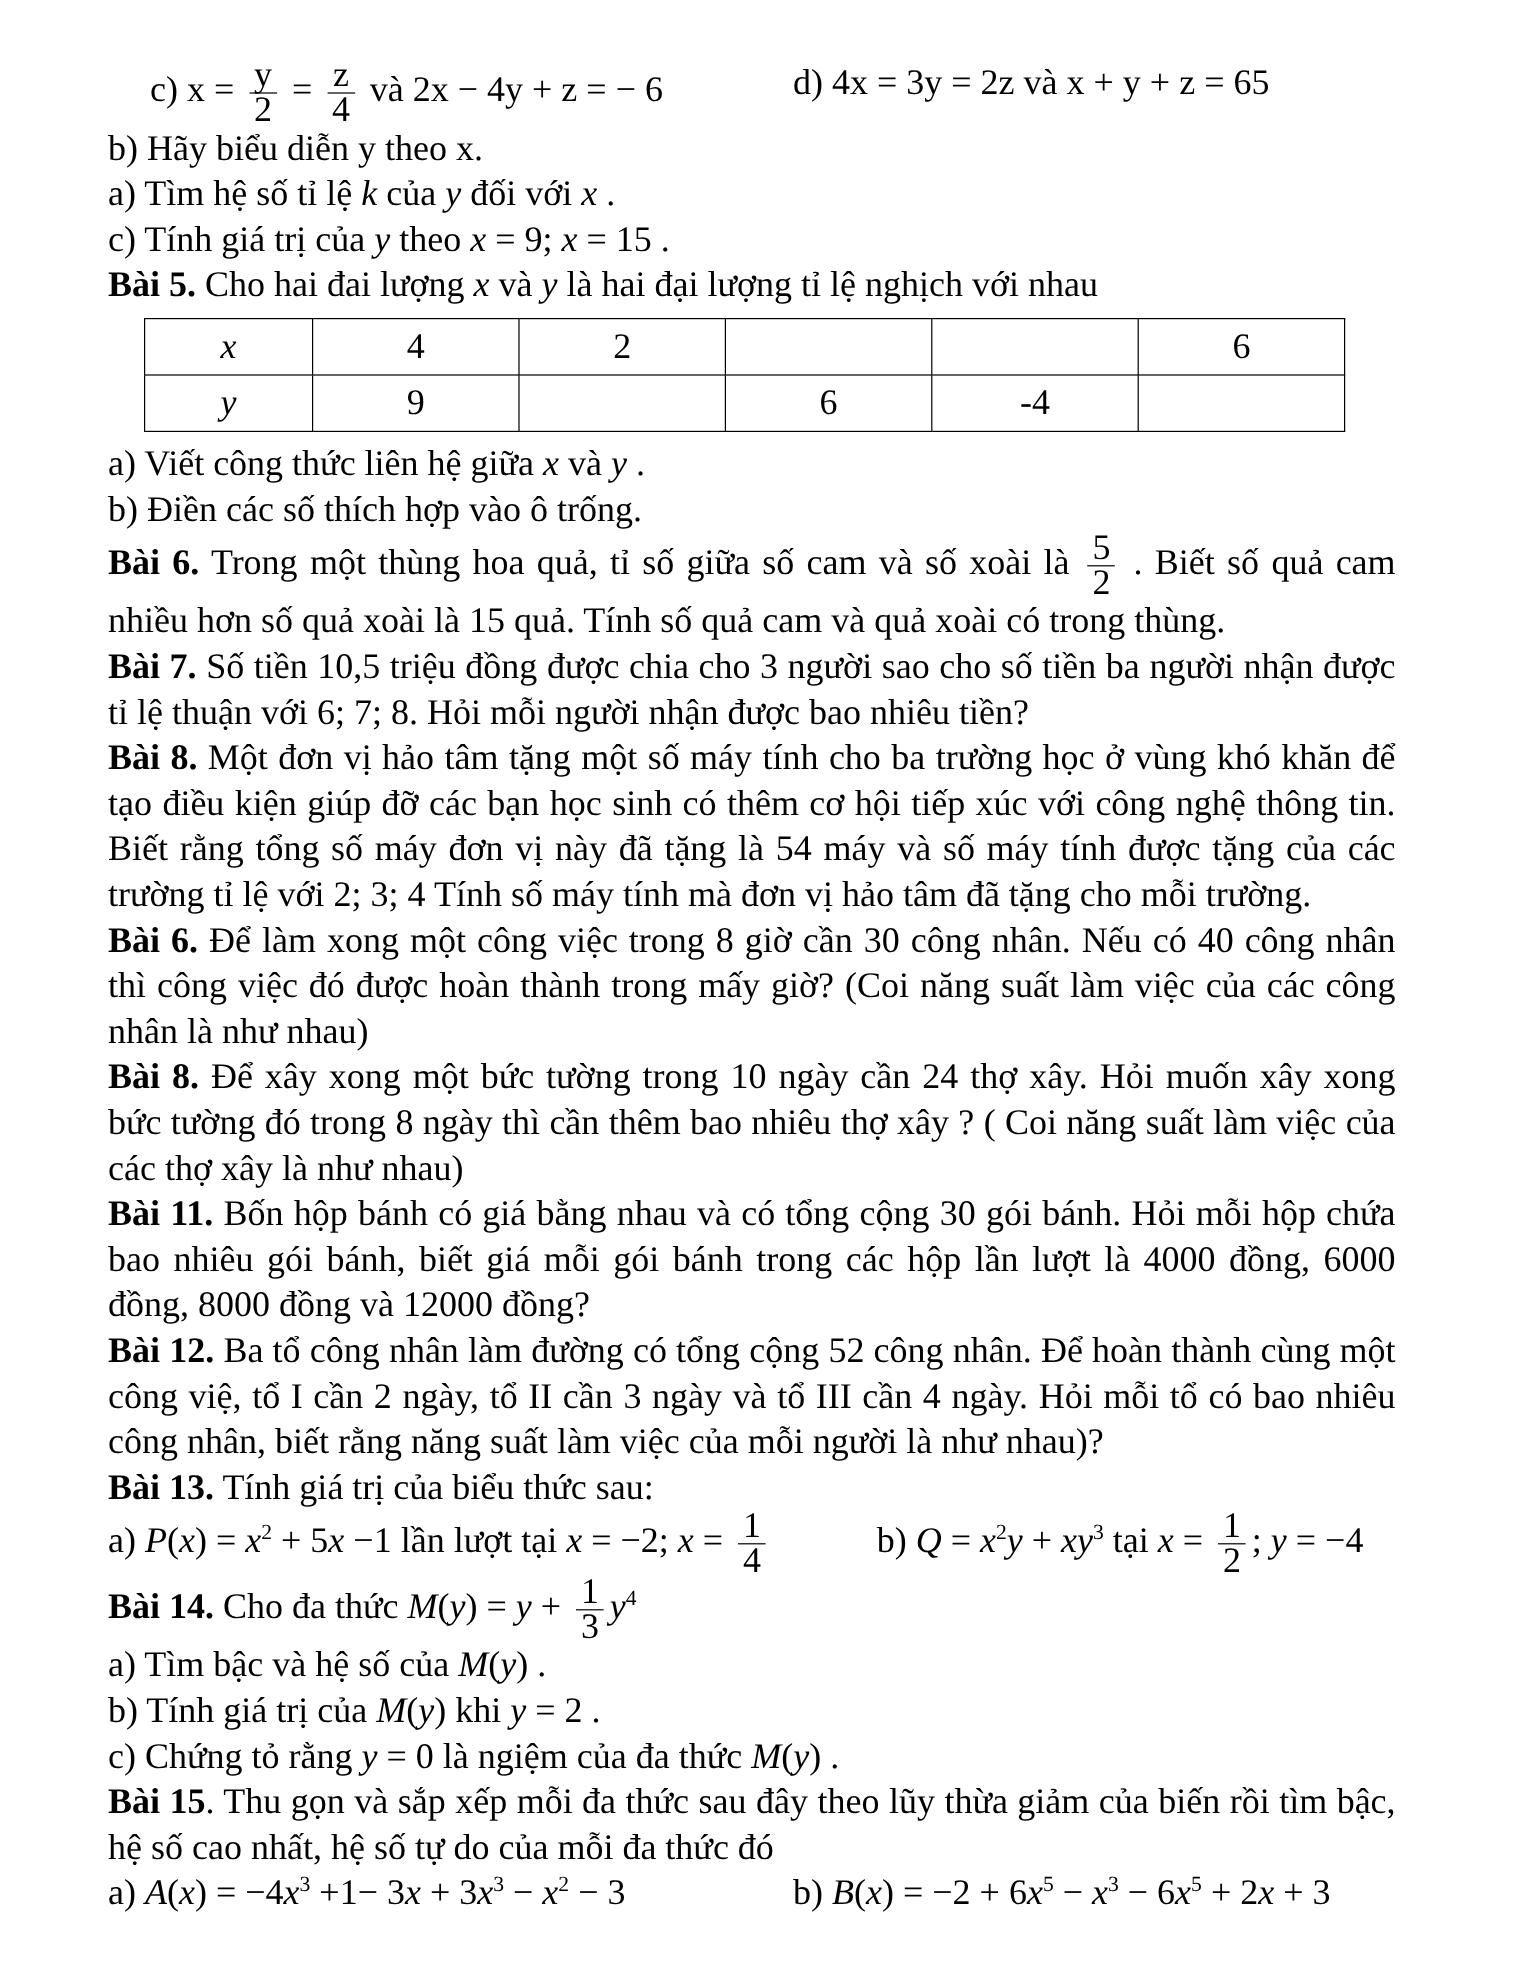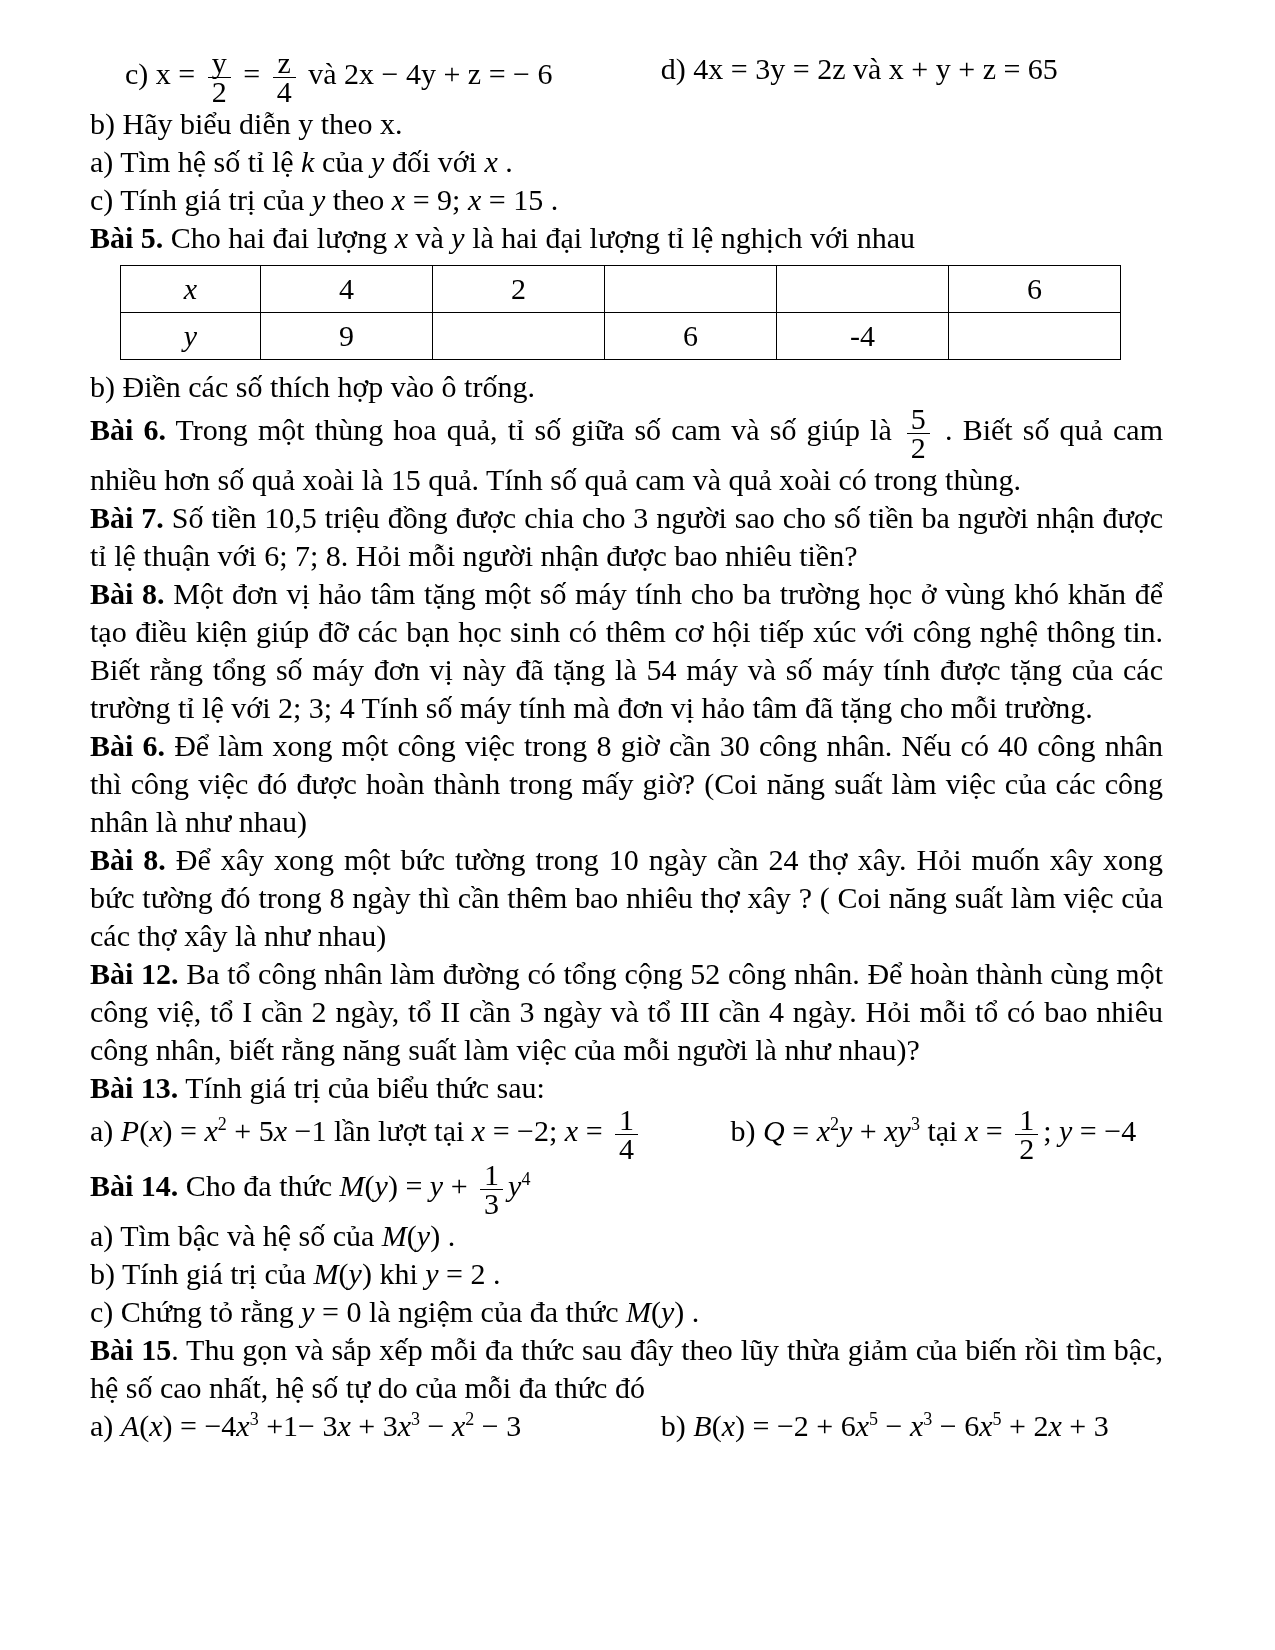--- a/index.html
+++ b/index.html
@@ -77,30 +77,32 @@
         <td class="it">y</td>
         <td>9</td>
         <td></td>
         <td>6</td>
         <td>-4</td>
         <td></td>
       </tr>
     </tbody>
   </table>
 
+  <p><span class="">a) Viết công thức liên hệ giữa </span><span class="it">x</span><span class=""> và </span><span class="it">y</span><span class=""> .</span></p>
   <p><span class="">b) Điền các số thích hợp vào ô trống.</span></p>
 
-  <p><span class="bd">Bài 6.</span><span class=""> Trong một thùng hoa quả, tỉ số giữa số cam và số giúp là </span><span class="frac">
+  <p><span class="bd">Bài 6.</span><span class=""> Trong một thùng hoa quả, tỉ số giữa số cam và số xoài là </span><span class="frac">
         <span class="fn">5</span>
         <span class="fd">2</span>
       </span><span class=""> . Biết số quả cam nhiều hơn số quả xoài là 15 quả. Tính số quả cam và quả xoài có trong thùng.</span></p>
   <p><span class="bd">Bài 7.</span><span class=""> Số tiền 10,5 triệu đồng được chia cho 3 người sao cho số tiền ba người nhận được tỉ lệ thuận với 6; 7; 8. Hỏi mỗi người nhận được bao nhiêu tiền?</span></p>
   <p><span class="bd">Bài 8.</span><span class=""> Một đơn vị hảo tâm tặng một số máy tính cho ba trường học ở vùng khó khăn để tạo điều kiện giúp đỡ các bạn học sinh có thêm cơ hội tiếp xúc với công nghệ thông tin. Biết rằng tổng số máy đơn vị này đã tặng là 54 máy và số máy tính được tặng của các trường tỉ lệ với 2; 3; 4 Tính số máy tính mà đơn vị hảo tâm đã tặng cho mỗi trường.</span></p>
   <p><span class="bd">Bài 6.</span><span class=""> Để làm xong một công việc trong 8 giờ cần 30 công nhân. Nếu có 40 công nhân thì công việc đó được hoàn thành trong mấy giờ? (Coi năng suất làm việc của các công nhân là như nhau)</span></p>
   <p><span class="bd">Bài 8.</span><span class=""> Để xây xong một bức tường trong 10 ngày cần 24 thợ xây. Hỏi muốn xây xong bức tường đó trong 8 ngày thì cần thêm bao nhiêu thợ xây ? ( Coi năng suất làm việc của các thợ xây là như nhau)</span></p>
+  <p><span class="bd">Bài 11.</span><span class=""> Bốn hộp bánh có giá bằng nhau và có tổng cộng 30 gói bánh. Hỏi mỗi hộp chứa bao nhiêu gói bánh, biết giá mỗi gói bánh trong các hộp lần lượt là 4000 đồng, 6000 đồng, 8000 đồng và 12000 đồng?</span></p>
   <p><span class="bd">Bài 12.</span><span class=""> Ba tổ công nhân làm đường có tổng cộng 52 công nhân. Để hoàn thành cùng một công việ, tổ I cần 2 ngày, tổ II cần 3 ngày và tổ III cần 4 ngày. Hỏi mỗi tổ có bao nhiêu công nhân, biết rằng năng suất làm việc của mỗi người là như nhau)?</span></p>
 
   <p><span class="bd">Bài 13.</span><span class=""> Tính giá trị của biểu thức sau:</span></p>
   <div class="cols">
     <p class="w60"><span class="">a) </span><span class="it">P</span><span class="">(</span><span class="it">x</span><span class="">) = </span><span class="it">x</span><span class="sup">2</span><span class=""> + 5</span><span class="it">x</span><span class=""> −1 lần lượt tại </span><span class="it">x</span><span class=""> = −2; </span><span class="it">x</span><span class=""> = </span><span class="frac">
           <span class="fn">1</span>
           <span class="fd">4</span>
         </span></p>
     <p><span class="">b) </span><span class="it">Q</span><span class=""> = </span><span class="it">x</span><span class="sup">2</span><span class="it">y</span><span class=""> + </span><span class="it">xy</span><span class="sup">3</span><span class=""> tại </span><span class="it">x</span><span class=""> = </span><span class="frac">
           <span class="fn">1</span>

